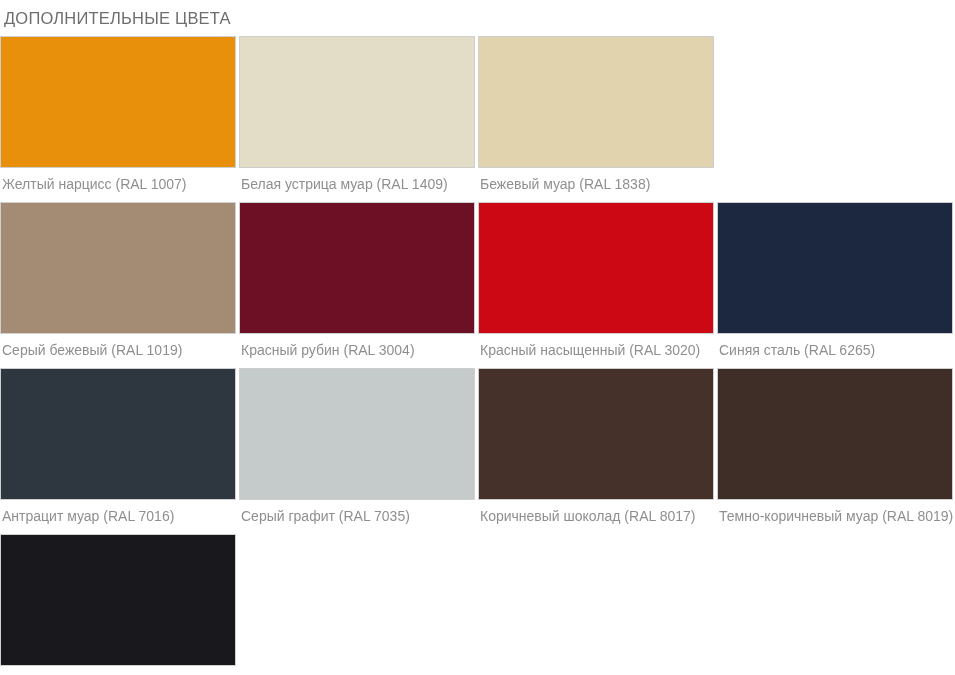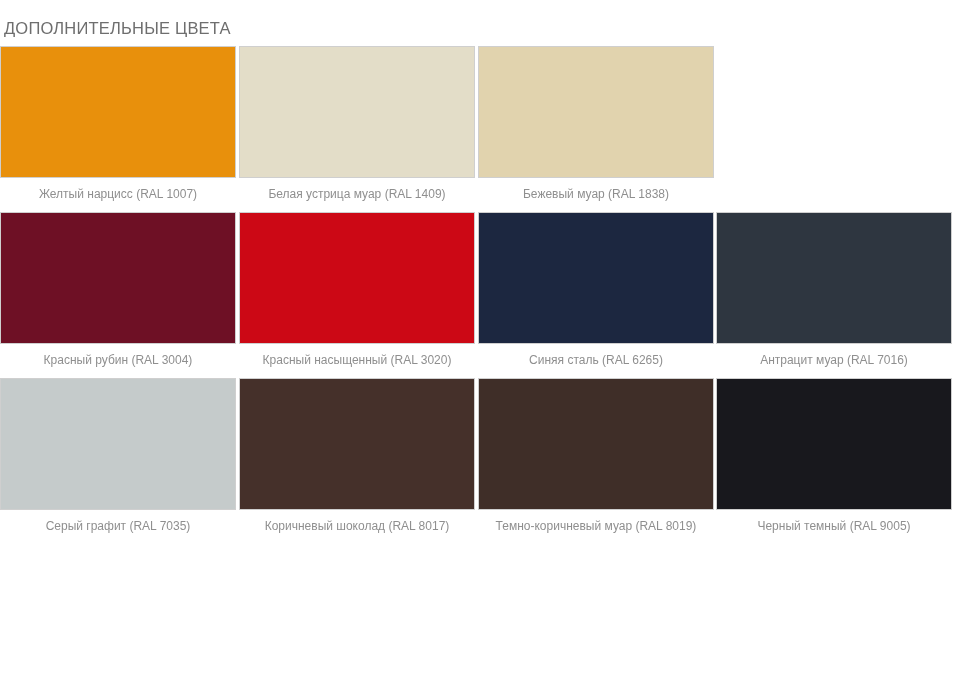--- a/index.html
+++ b/index.html
@@ -19,21 +19,21 @@
     height: 675px;
     position: relative;
     box-sizing: border-box;
   }
   .page-title {
     font-size: 16.5px;
     font-weight: 400;
     color: #6e6e6e;
     letter-spacing: 0.2px;
     margin: 0;
-    padding: 16px 0 0 4px;
+    padding: 6px 0 0 4px;
     height: 30px;
     line-height: 24px;
     white-space: nowrap;
   }
   .swatch-grid {
     display: flex;
     flex-wrap: wrap;
     align-content: flex-start;
     width: 955px;
     padding: 0;
@@ -50,22 +50,22 @@
   }
   .swatch-chip {
     width: 236px;
     height: 132px;
     border: 1px solid #cfcfcf;
     box-sizing: border-box;
     display: block;
   }
   .swatch-caption {
     display: block;
-    text-align: center;
-    font-size: 12px;
+    text-align: left;
+    font-size: 14px;
     color: #8f8f8f;
     line-height: 14px;
     padding: 9px 2px 11px 2px;
     width: 236px;
     box-sizing: border-box;
     white-space: nowrap;
     overflow: hidden;
   }
 </style>
 </head>
@@ -80,20 +80,24 @@
         <div class="swatch-chip" style="background-color: rgb(232, 144, 12);"></div>
         <span class="swatch-caption">Желтый нарцисс (RAL 1007)</span>
       </div>
       <div class="swatch-cell gap-right">
         <div class="swatch-chip" style="background-color: rgb(227, 221, 200);"></div>
         <span class="swatch-caption">Белая устрица муар (RAL 1409)</span>
       </div>
       <div class="swatch-cell gap-right">
         <div class="swatch-chip" style="background-color: rgb(225, 211, 174);"></div>
         <span class="swatch-caption">Бежевый муар (RAL 1838)</span>
+      </div>
+      <div class="swatch-cell gap-right">
+        <div class="swatch-chip" style="background-color: rgb(163, 139, 116);"></div>
+        <span class="swatch-caption">Серый бежевый (RAL 1019)</span>
       </div>
       <div class="swatch-cell gap-right">
         <div class="swatch-chip" style="background-color: rgb(110, 16, 37);"></div>
         <span class="swatch-caption">Красный рубин (RAL 3004)</span>
       </div>
       <div class="swatch-cell gap-right">
         <div class="swatch-chip" style="background-color: rgb(204, 8, 21);"></div>
         <span class="swatch-caption">Красный насыщенный (RAL 3020)</span>
       </div>
       <div class="swatch-cell">

